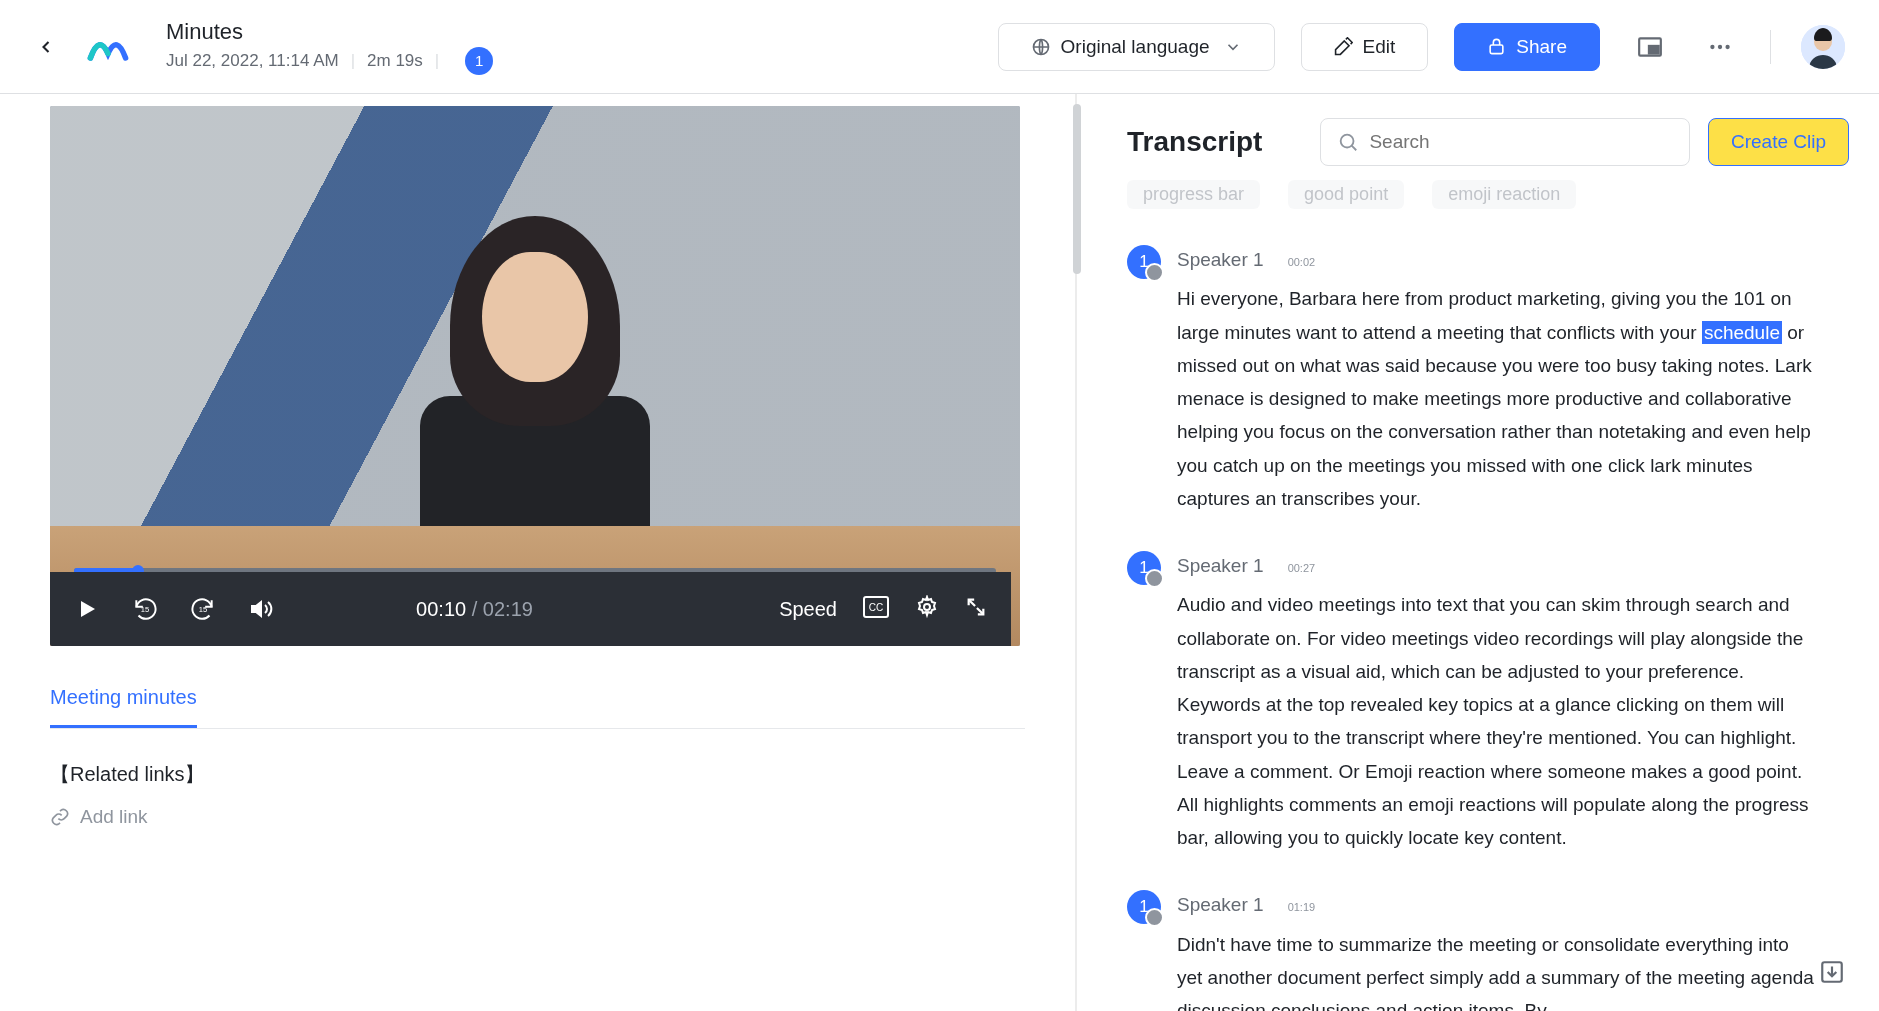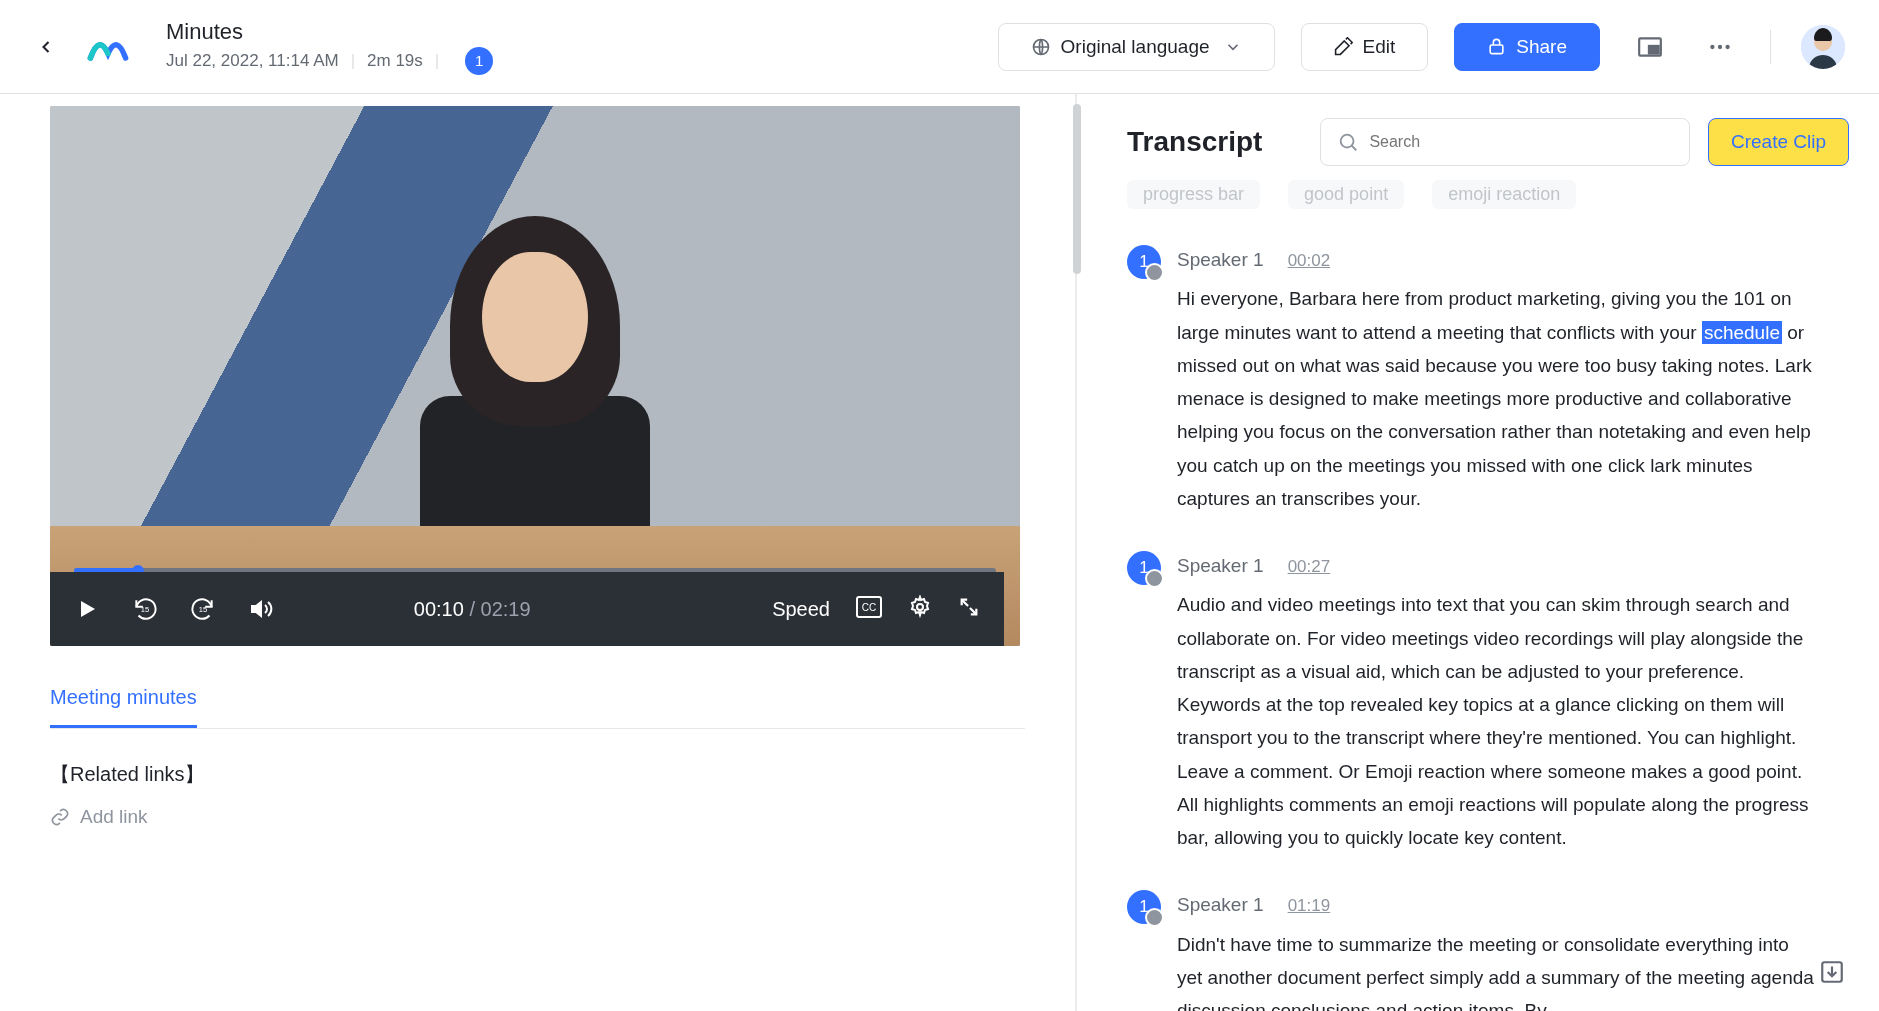--- a/index.html
+++ b/index.html
@@ -34,51 +34,51 @@
 .desk { position:absolute; left:0; bottom:0; width:100%; height:120px; background:linear-gradient(#c9a278,#b38960); }
 .person { position:absolute; left:50%; transform:translateX(-50%); bottom:110px; width:260px; }
 .hair { width:170px; height:210px; background:#2a2426; border-radius:85px 85px 70px 70px/110px 110px 70px 70px; margin:0 auto; position:relative; }
 .face { position:absolute; width:106px; height:130px; background:#e9c6a8; border-radius:50%/55%; left:32px; top:36px; }
 .shirt { width:230px; height:140px; background:#222327; border-radius:30px 30px 0 0; margin:-30px auto 0; }
 
 .pbarw { position:absolute; left:24px; right:24px; bottom:72px; height:6px; background:#6f7680; border-radius:3px; }
 .pfill { height:100%; width:7%; background:#3370ff; border-radius:3px; position:relative; }
 .pfill::after{content:"";position:absolute;right:-5px;top:-3px;width:12px;height:12px;background:#3370ff;border-radius:50%; }
 
-.ctrls { position:absolute; left:0; right:16px; bottom:0; height:74px; background:#2b2f36; display:flex; align-items:center; padding:0 24px; color:#fff; }
+.ctrls { position:absolute; left:0; right:9px; bottom:0; height:74px; background:#2b2f36; display:flex; align-items:center; padding:0 24px; color:#fff; }
 .cicon { width:26px; height:26px; margin-right:32px; cursor:pointer; display:flex; align-items:center; justify-content:center; }
 .tcur { font-size:20px; margin-left:auto; margin-right:auto; }
 .tcur .td { color:#9ba2ad; }
 .rctrls { display:flex; align-items:center; margin-left:auto; }
 .rctrls > * { margin-left:26px; cursor:pointer; }
 .speed { font-size:20px; }
 
 .tabs { margin-top:40px; border-bottom:1px solid #e6e8eb; }
 .tab { display:inline-block; padding-bottom:16px; font-size:20px; color:#3370ff; border-bottom:3px solid #3370ff; }
 .rel { margin-top:32px; font-size:20px; }
 .addl { display:flex; align-items:center; margin-top:18px; color:#8f959e; font-size:19px; cursor:pointer; }
 .addl svg { margin-right:10px; }
 
 
 .thead { display:flex; align-items:center; }
 .ttitle { font-size:28px; font-weight:600; flex:0 0 auto; }
 .sbox { flex:1; margin-left:58px; margin-right:18px; height:48px; border:1px solid #dee0e3; border-radius:8px; display:flex; align-items:center; padding:0 16px; color:#8f959e; }
-.sbox input { border:none; outline:none; flex:1; font-size:16px; color:#1f2329; background:transparent; }
+.sbox input { border:none; outline:none; flex:1; font-size:19px; color:#1f2329; background:transparent; }
 .cclip { height:48px; padding:0 22px; border:1px solid #3370ff; color:#3370ff; border-radius:8px; background:#fde047; font-size:19px; cursor:pointer; }
 
 .chips { display:flex; gap:28px; margin-top:14px; opacity:.55; }
 .chip { background:#f2f3f5; color:#8f959e; padding:4px 16px; border-radius:6px; font-size:18px; }
 
 .ent { display:flex; margin-top:34px; }
 .eav { position:relative; width:34px; height:34px; border-radius:50%; background:#3370ff; color:#fff; display:flex; align-items:center; justify-content:center; font-size:17px; flex:0 0 auto; margin-right:16px; margin-top:2px; }
 .eav::after{content:"";position:absolute;right:-3px;bottom:-3px;width:15px;height:15px;background:#8f959e;border:2px solid #fff;border-radius:50%; }
 .ebody { flex:1; font-size:19px; line-height:1.75; color:#1f2329; max-width:640px; }
 .eh { display:flex; align-items:baseline; margin-bottom:6px; }
 .spk { color:#646a73; font-size:19px; margin-right:24px; }
-.ts { color:#8f959e; font-size:17px;text-decoration:underline; }
+.ts { color:#8f959e; font-size:11px; }
 .hl { background:#3370ff; color:#fff; padding:1px 2px; }
 .dl { position:absolute; right:34px; bottom:26px; width:26px; height:26px; color:#646a73; }
 </style>
 </head>
 <body>
 
 <div class="hdr">
   <div class="back">
     <svg width="20" height="20" viewBox="0 0 24 24" fill="none" stroke="#1f2329" stroke-width="2.5">
         <polyline points="15 18 9 12 15 6"></polyline>

